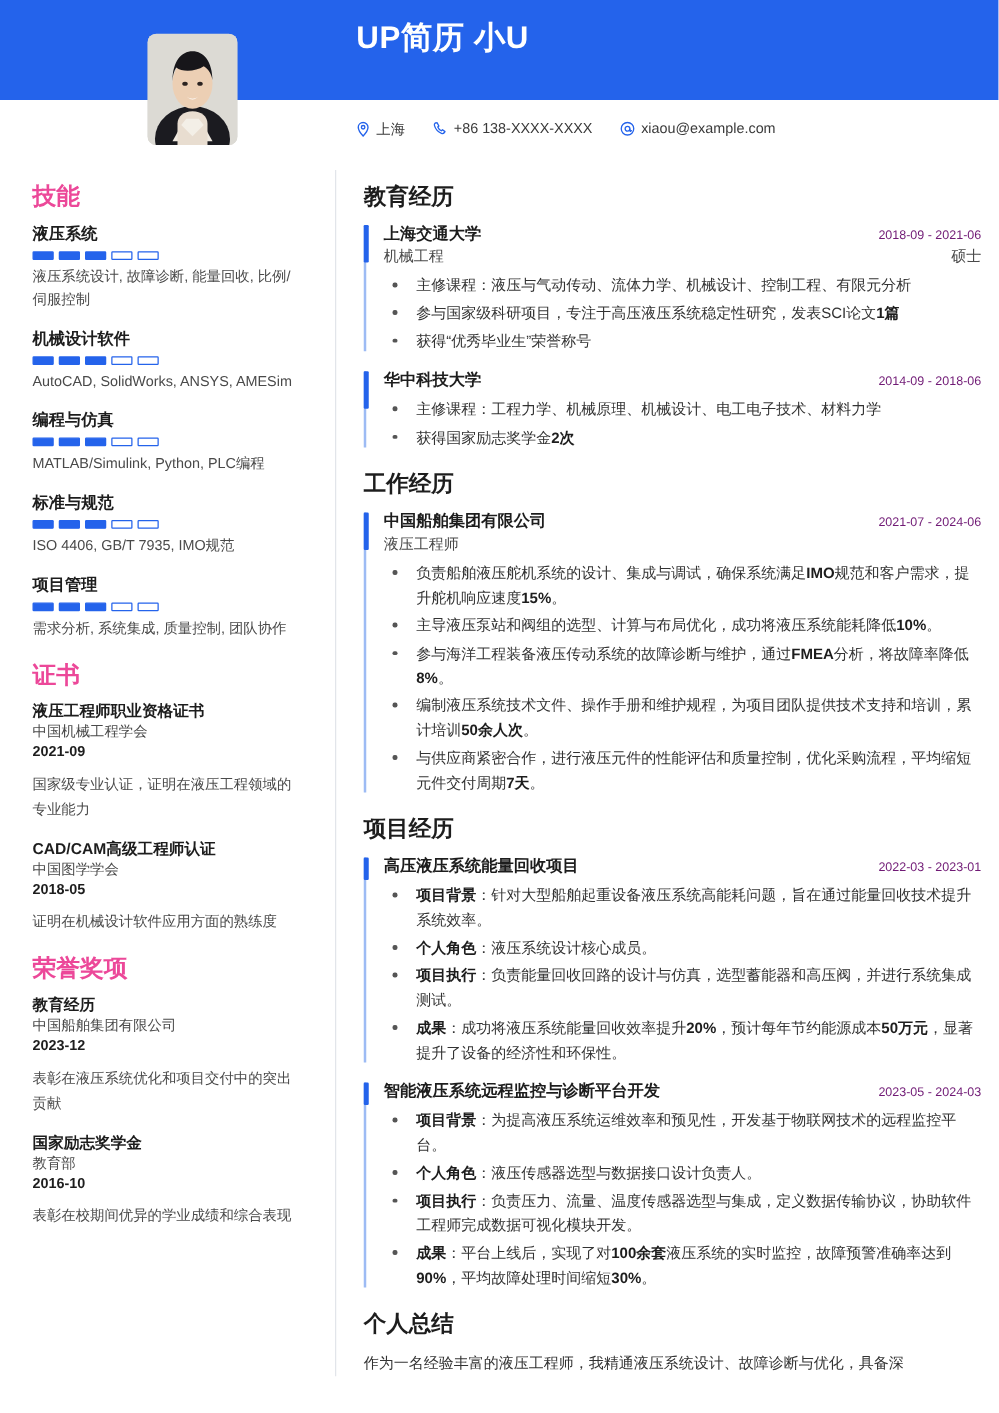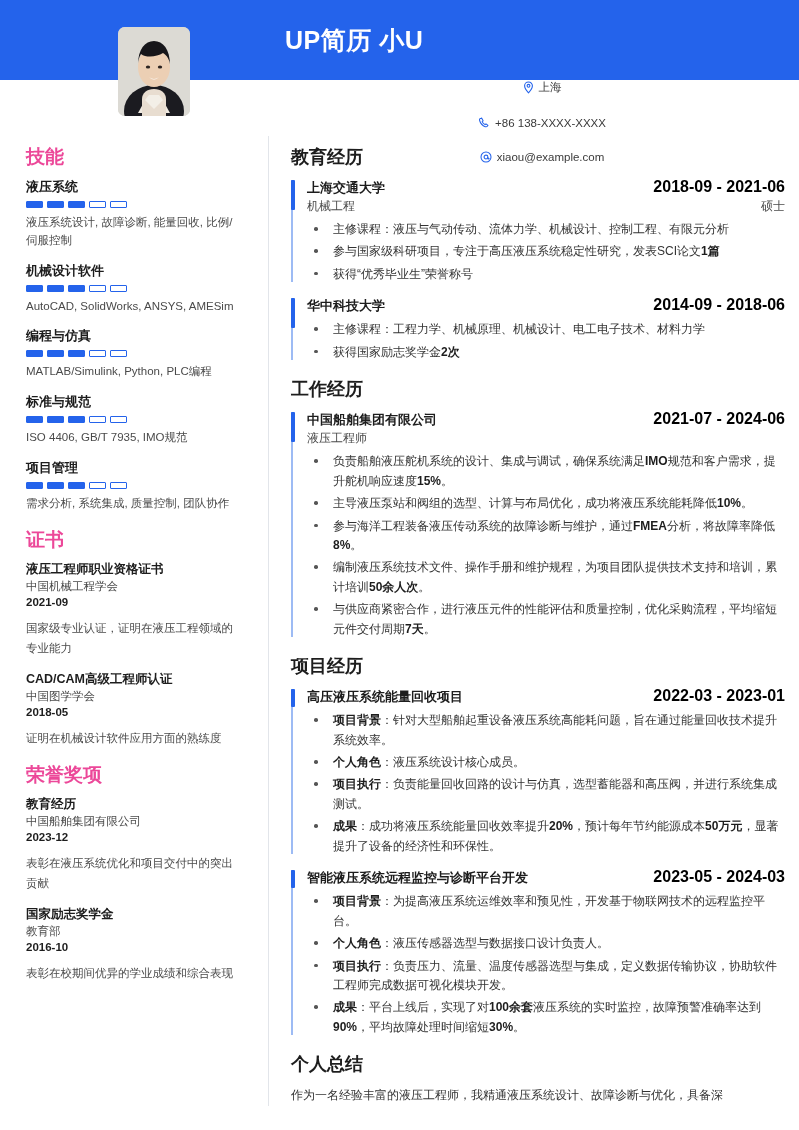--- a/index.html
+++ b/index.html
@@ -13,21 +13,21 @@
 
   
   .header-band {
     position: relative;
     height: 80px;
     background: #2463eb;
   }
   .header-title {
     position: absolute;
     left: 285px;
-    top: 24px;
+    top: 13px;
     font-size: 25px;
     font-weight: 700;
     color: #ffffff;
     letter-spacing: .5px;
   }
   .photo {
     position: absolute;
     left: 118px;
     top: 27px;
     width: 72px;
@@ -40,21 +40,20 @@
   .photo svg { display:block; width:100%; height:100%; }
 
   .contact-row {
     position: relative;
     height: 46px;
     padding-left: 285px;
     display: flex;
     align-items: center;
     gap: 22px;
     background: #ffffff;
-    flex-direction: column;
   }
   .contact-item { display:flex; align-items:center; gap:5px; font-size:11.5px; color:#3a3a3a; }
   .contact-item .ci { flex:0 0 auto; display:flex; align-items:center; }
   .contact-item svg { display:block; }
 
   
   .body-cols { display: flex; align-items: flex-start; padding-top: 4px; }
   .sidebar { width: 268px; flex: 0 0 268px; padding: 0 26px 0 26px; }
   .divider { width:1px; align-self: stretch; background:#e2e5ea; margin-top: 6px; flex:0 0 1px; }
   .main { flex: 1 1 auto; padding: 0 14px 0 22px; }
@@ -93,21 +92,21 @@
     width: 1.5px; background: #9dbbf4;
   }
   .entry::after {
     content: "";
     position: absolute; left: 0; top: 2px;
     width: 3.5px; height: 30px; background: #2463eb; border-radius: 1px;
   }
   .entry.short::after { height: 18px; }
   .entry-top { display:flex; justify-content: space-between; align-items: baseline; gap: 12px; }
   .entry-title { font-size: 13px; font-weight: 700; color: #1d1d1d; }
-  .entry-date { font-size: 16px; font-weight: 700; color: #000000; white-space: nowrap; }
+  .entry-date { font-size: 10px; font-weight: 400; color: #701a75; white-space: nowrap; }
   .entry-sub { display:flex; justify-content: space-between; align-items: baseline; gap: 12px; margin-top: 1px; }
   .entry-role { font-size: 12px; color: #4a4a4a; }
   .entry-extra { font-size: 12px; color: #4a4a4a; white-space: nowrap; }
 
   ul.points { list-style: none; margin-top: 5px; }
   ul.points li {
     position: relative;
     padding-left: 26px;
     font-size: 12px;
     line-height: 1.62;

